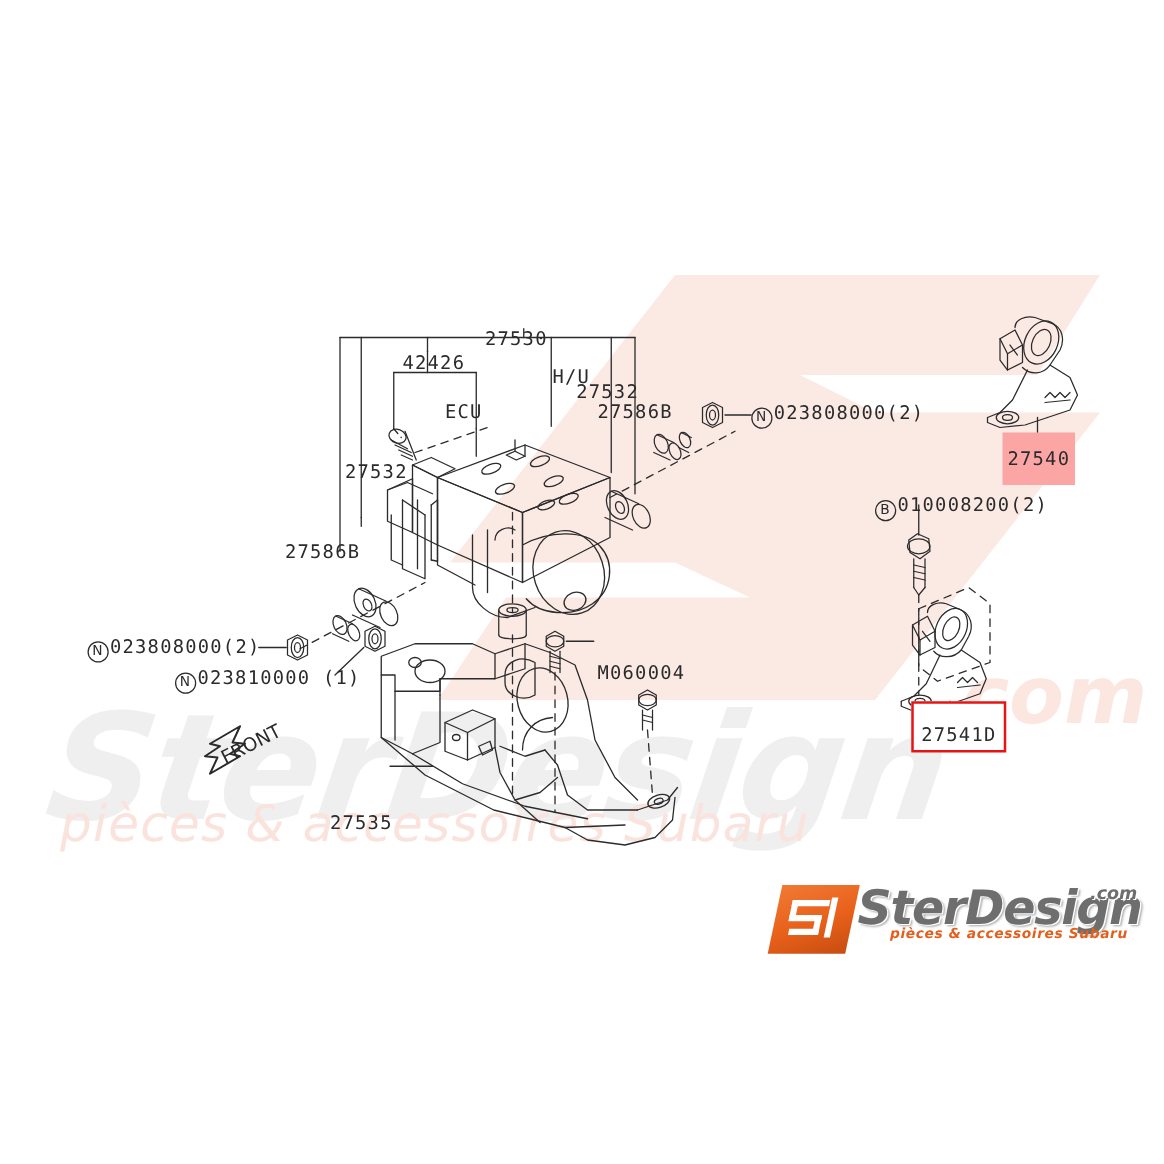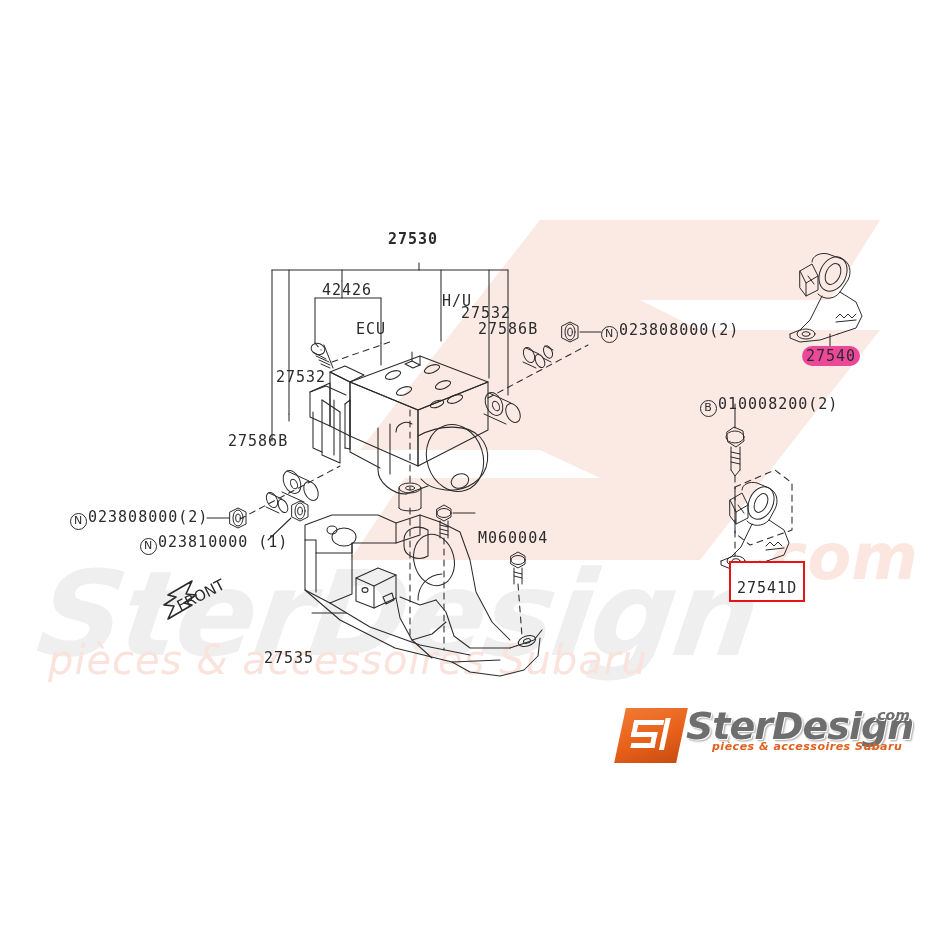--- a/index.html
+++ b/index.html
@@ -102,23 +102,22 @@
     white-space:nowrap;
     letter-spacing:1px;
   }
   .lbl.hl{
     border:2px solid #e81313;
     padding:16px 6px 3px 6px;
     background:#ffffff;
     letter-spacing:1px;
   }
   .lbl.shade{
-    background:#ec4899;
-    padding:1px 4px;
-    border-radius:10px;
+    background:#fca5a5;
+    padding:12px 4px;
   }
   .front-txt{
     position:absolute;
     font-family:"DejaVu Sans",sans-serif;
     font-size:15px;
     color:#2b2b2b;
     transform:rotate(-27deg);
     transform-origin:0 50%;
     white-space:nowrap;
   }
@@ -406,21 +405,21 @@
         <ellipse cx="736" cy="561" rx="9" ry="5"></ellipse>
         <ellipse cx="736" cy="561" rx="4" ry="2.3"></ellipse>
         <path d="M766 546 L770 542 L774 546 L778 542 L782 546"></path>
         <path d="M766 550 L784 548"></path>
       </g>
 
       <path d="M760 561 L760 583"></path>
     </g>
   </svg>
 
-  <div class="lbl" style="left:388px;top:230px;font-weight:bold;">27530</div>
+  <div class="lbl" style="left:388px;top:262px;">27530</div>
   <div class="lbl" style="left:322px;top:281px;">42426</div>
   <div class="lbl" style="left:414px;top:292px;margin-left:28px;">H/U</div>
   <div class="lbl" style="left:356px;top:320px;text-align:center;">ECU</div>
   <div class="lbl" style="left:461px;top:304px;">27532</div>
   <div class="lbl" style="left:478px;top:320px;">27586B</div>
   <div class="lbl" style="left:276px;top:368px;">27532</div>
   <div class="lbl" style="left:228px;top:432px;">27586B</div>
 
   <div class="lbl" style="left:601px;top:321px;">
     <span class="circ">N</span><span>023808000(2)</span>

